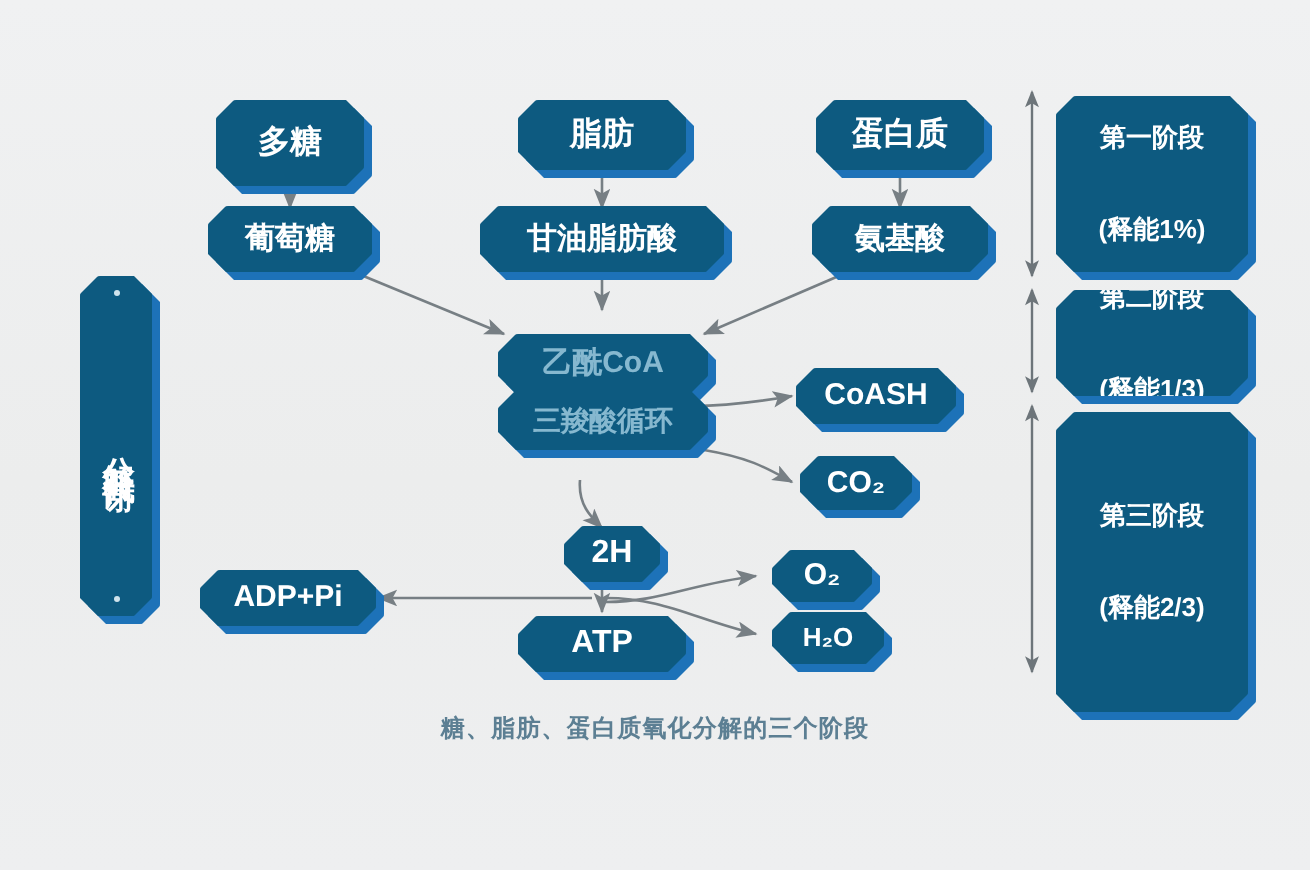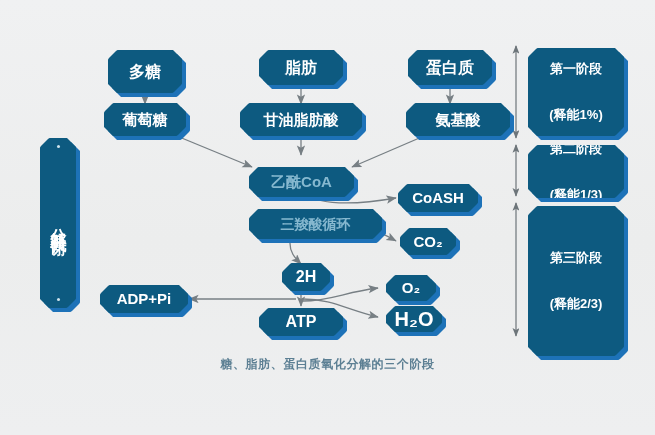--- a/index.html
+++ b/index.html
@@ -186,31 +186,31 @@
   <div class="nodewrap" style="left:104px; top:103px; width:82px; height:33px;">
     <div class="sh"></div>
     <div class="bx" style="font-size:15px;">葡萄糖</div>
   </div>
 
   <div class="nodewrap" style="left:240px; top:103px; width:122px; height:33px;">
     <div class="sh"></div>
     <div class="bx" style="font-size:15px;">甘油脂肪酸</div>
   </div>
 
-  <div class="nodewrap" style="left:406px; top:103px; width:97px; height:33px;padding-left:7px;">
+  <div class="nodewrap" style="left:406px; top:103px; width:88px; height:33px;">
     <div class="sh"></div>
     <div class="bx" style="font-size:15px;">氨基酸</div>
   </div>
 
   <div class="nodewrap" style="left:249px; top:167px; width:105px; height:30px;border-radius:8px;">
     <div class="sh"></div>
     <div class="bx dim" style="font-size:15px;">乙酰CoA</div>
   </div>
 
-  <div class="nodewrap" style="left:249px; top:209px; width:105px; height:30px;padding-left:28px;">
+  <div class="nodewrap" style="left:249px; top:195px; width:105px; height:30px;">
     <div class="sh"></div>
     <div class="bx dim" style="font-size:14px;">三羧酸循环</div>
   </div>
 
   <div class="nodewrap" style="left:282px; top:263px; width:48px; height:28px;">
     <div class="sh"></div>
     <div class="bx" style="font-size:16px;">2H</div>
   </div>
 
   <div class="nodewrap" style="left:259px; top:308px; width:84px; height:28px;">
@@ -228,21 +228,21 @@
     <div class="bx" style="font-size:15px;">CO₂</div>
   </div>
 
   <div class="nodewrap" style="left:386px; top:275px; width:50px; height:26px;">
     <div class="sh"></div>
     <div class="bx" style="font-size:15px;">O₂</div>
   </div>
 
   <div class="nodewrap" style="left:386px; top:306px; width:56px; height:26px;">
     <div class="sh"></div>
-    <div class="bx" style="font-size:20px;">H₂O</div>
+    <div class="bx" style="font-size:13px;">H₂O</div>
   </div>
 
   <div class="nodewrap" style="left:100px; top:285px; width:88px; height:28px;">
     <div class="sh"></div>
     <div class="bx" style="font-size:15px;">ADP+Pi</div>
   </div>
 
   <div class="nodewrap stagebox" style="left:528px; top:48px; width:96px; height:88px;">
     <div class="sh"></div>
     <div class="bx">

